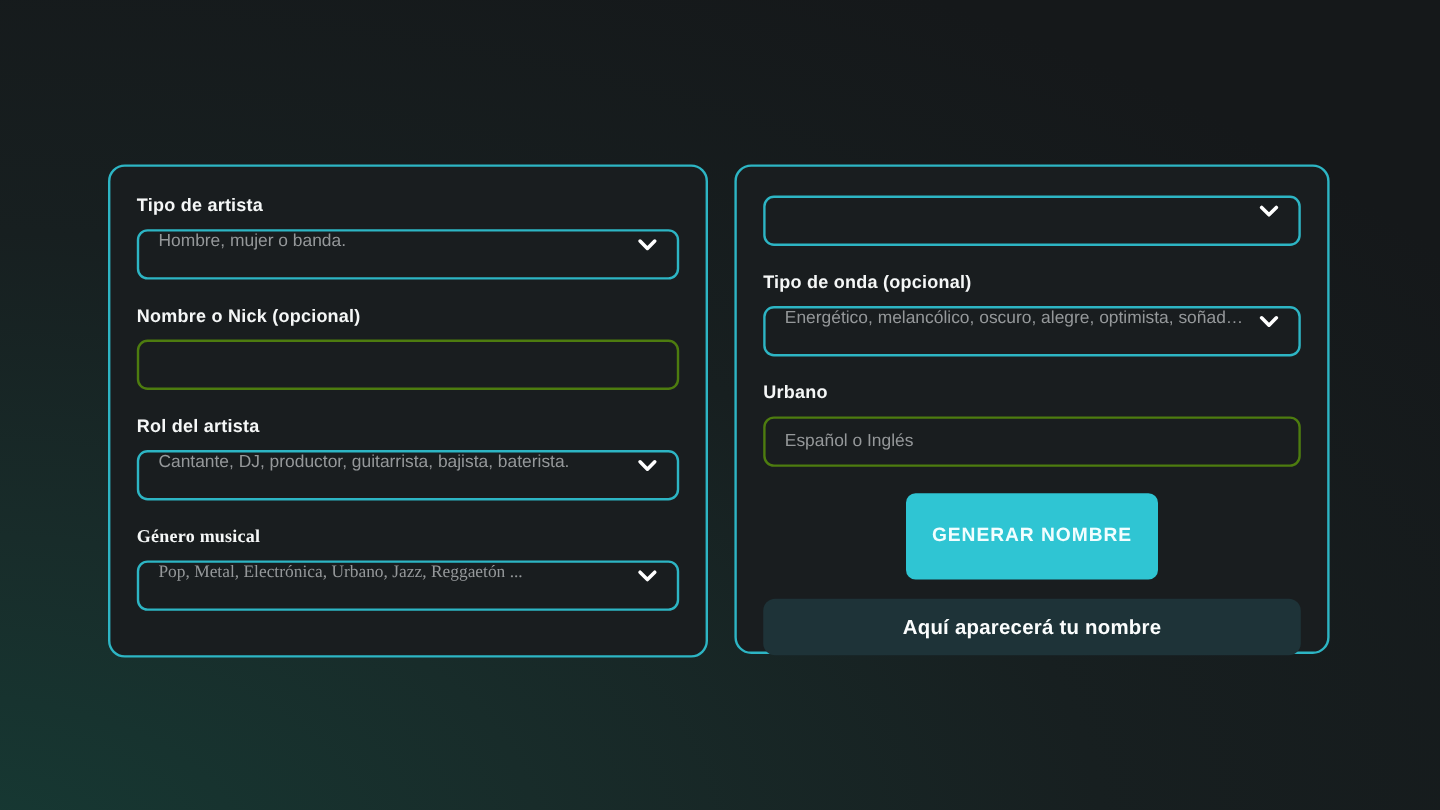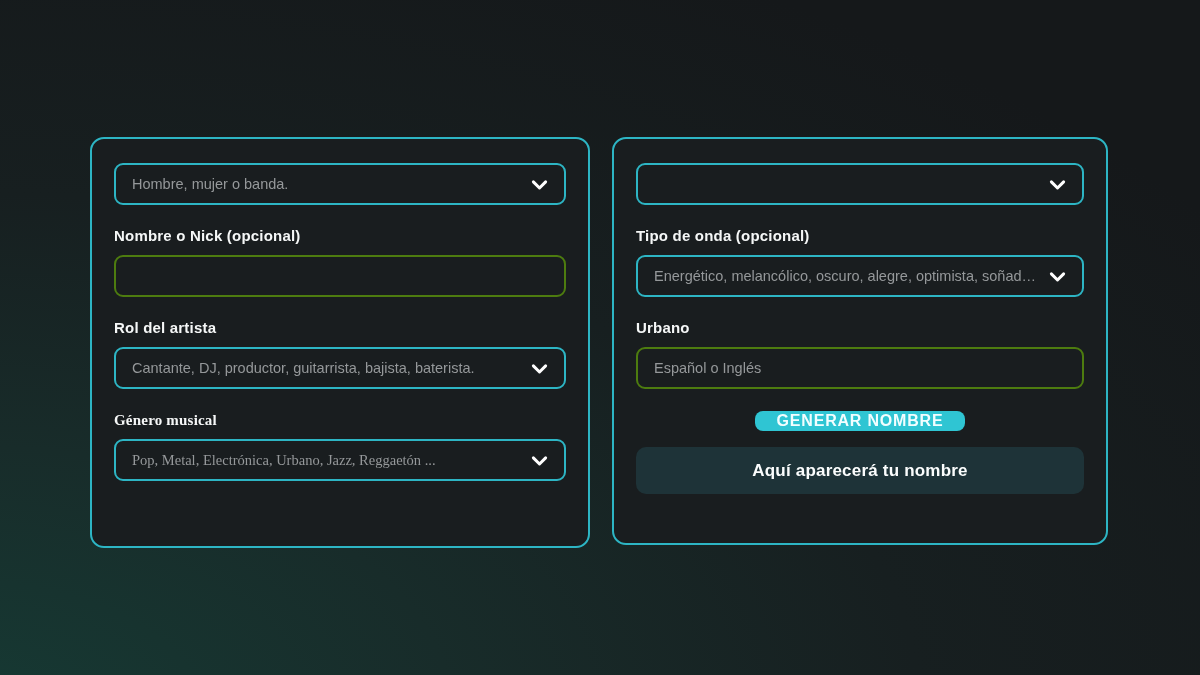--- a/index.html
+++ b/index.html
@@ -43,21 +43,20 @@
     line-height: 18px;
   }
   .field-box {
     box-sizing: border-box;
     height: 42px;
     width: 100%;
     border: 2px solid #2db5c4;
     border-radius: 9px;
     background: transparent;
     display: flex;
-    align-items: center;
     padding: 0 14px 0 16px;
     cursor: pointer;
   }
   .field-box .ph {
     color: #95989a;
     font-size: 14.5px;
     white-space: nowrap;
     overflow: hidden;
     text-overflow: ellipsis;
     flex: 1 1 auto;
@@ -89,21 +88,21 @@
   .btn-row { text-align: center; margin-top: 13px; }
   .generate-btn {
     display: inline-block;
     border: none;
     background: #2fc5d3;
     color: #f2feff;
     font-family: "Liberation Sans", "DejaVu Sans", sans-serif;
     font-size: 16px;
     font-weight: bold;
     letter-spacing: 0.8px;
-    padding: 1px 22px;
+    padding: 27px 22px;
     border-radius: 8px;
     cursor: pointer;
   }
   .result-box {
     margin-top: 16px;
     height: 47px;
     border-radius: 10px;
     background: #1e3338;
     display: flex;
     align-items: center;
@@ -114,20 +113,21 @@
     letter-spacing: 0.2px;
     text-align: center;
   }
 </style>
 </head>
 <body>
 
 <div class="panel panel-left">
 
   <div class="field-group">
+    <span class="field-label">Tipo de artista</span>
     <div class="field-box">
       <span class="ph">Hombre, mujer o banda.</span>
       <span class="chevron">
         <svg width="21" height="21" viewBox="0 0 24 24">
             <polyline points="5,9 12,16 19,9" fill="none" stroke="#ffffff" stroke-width="3.4" stroke-linecap="round" stroke-linejoin="round"></polyline>
           </svg>
       </span>
     </div>
   </div>
 

